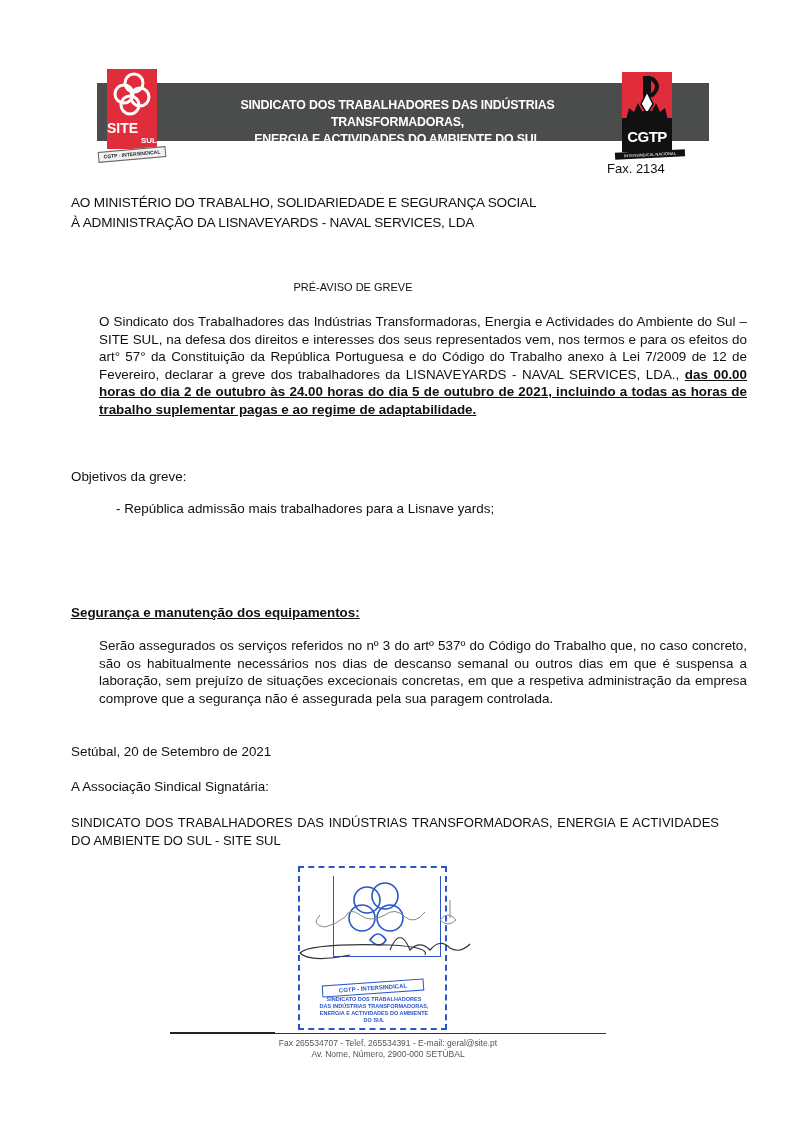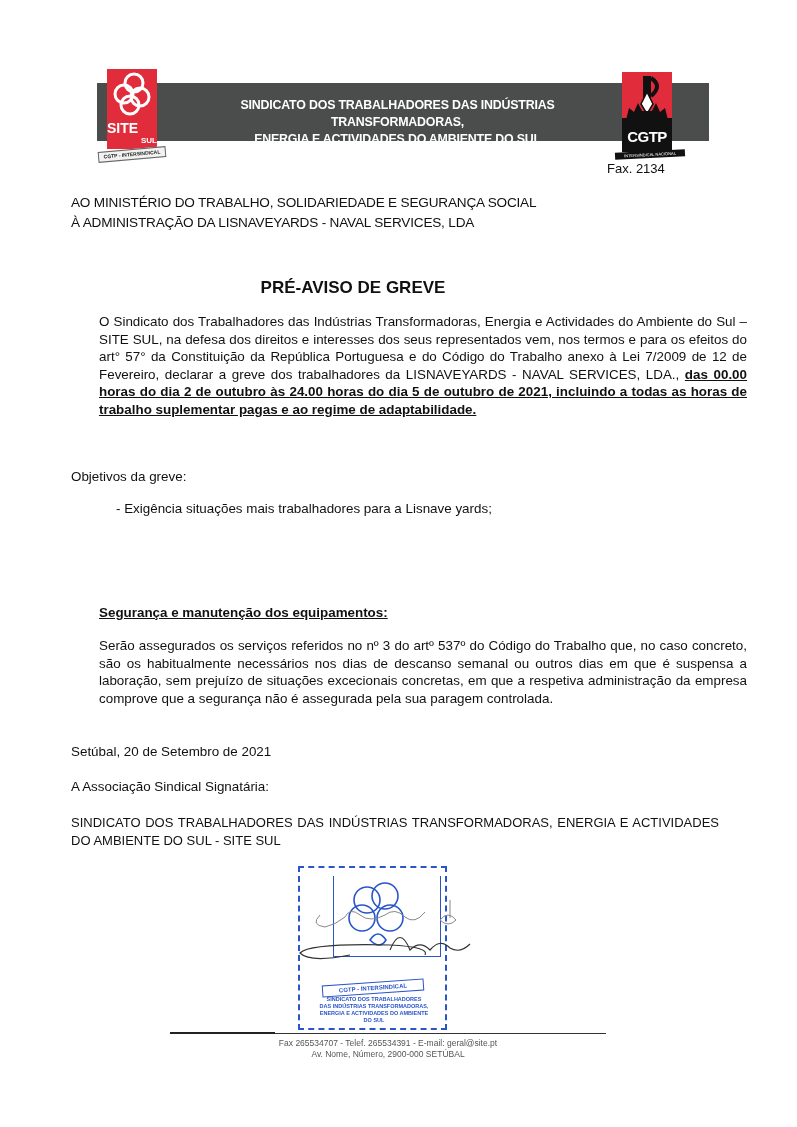--- a/index.html
+++ b/index.html
@@ -24,28 +24,28 @@
   .cgtp-bottom { left: 622px; top: 118px; width: 50px; height: 34px; background: #111; }
   .cgtp-name { left: 622px; top: 128px; width: 50px; text-align: center; color: #fff;
     font-weight: bold; font-size: 15px; letter-spacing: -0.5px; }
   .cgtp-ribbon { left: 615px; top: 151px; width: 70px; height: 7px; background: #111;
     color:#fff; font-size: 4px; line-height: 7px; text-align:center; transform: rotate(-3deg); }
 
   .doc-text { font-size: 13.4px; line-height: 17.5px; color: #111; }
   .fax { left: 607px; top: 160px; font-size: 13px; }
   .addr1 { left: 71px; top: 186px; font-size: 13.6px; letter-spacing: -0.2px; margin-top: 8px; }
   .addr2 { left: 71px; top: 214px; font-size: 13.6px; letter-spacing: -0.2px; }
-  .title { left: 0; width: 706px; top: 279px; text-align: center; font-weight: bold; font-size: 17px; }
+  .title { left: 0; width: 706px; top: 279px; text-align: center; font-weight: normal; font-size: 11px; }
   .para { left: 71px; width: 648px; text-align: justify; margin-left: 28px; }
   .p1 { top: 313px; }
   .p1 .u { font-weight: bold; text-decoration: underline; }
   .obj-head { left: 71px; top: 468px; font-weight: normal; font-size: 13.4px; }
   .obj-list { left: 116px; top: 500px; margin: 0; padding: 0; list-style: none; }
   .obj-list li { line-height: 17.5px; font-size: 13.4px; }
-  .seg-head { left: 71px; top: 604px; font-weight: bold; text-decoration: underline; font-size: 13.4px; margin-left: 28px; }
+  .seg-head { left: 71px; top: 604px; font-weight: bold; text-decoration: underline; font-size: 13.4px; }
   .p2 { top: 637px; }
   .date { left: 71px; top: 743px; }
   .assoc { left: 71px; top: 778px; }
   .signame { left: 71px; top: 814px; width: 648px; text-align: justify; text-align-last: left; font-size: 13px; }
 
   
   .stamp { left: 298px; top: 866px; width: 145px; height: 160px; border: 2px dashed #2a55c9; }
   .stamp-inner { left: 333px; top: 876px; width: 106px; height: 80px; border: 1px solid #2a55c9; border-top: none; }
   .stamp-svg { left: 290px; top: 860px; }
   .stamp-text { left: 318px; top: 996px; width: 112px; text-align: center; color: #2a55c9;
@@ -96,21 +96,21 @@
 <div class="abs doc-text fax">Fax. 2134</div>
 <div class="abs doc-text addr1">AO MINISTÉRIO DO TRABALHO, SOLIDARIEDADE E SEGURANÇA SOCIAL</div>
 <div class="abs doc-text addr2">À ADMINISTRAÇÃO DA LISNAVEYARDS - NAVAL SERVICES, LDA</div>
 
 <div class="abs doc-text title">PRÉ-AVISO DE GREVE</div>
 
 <div class="abs doc-text para p1"><span>O Sindicato dos Trabalhadores das Indústrias Transformadoras, Energia e Actividades do Ambiente do Sul – SITE SUL, na defesa dos direitos e interesses dos seus representados vem, nos termos e para os efeitos do art° 57° da Constituição da República Portuguesa e do Código do Trabalho anexo à Lei 7/2009 de 12 de Fevereiro, declarar a greve dos trabalhadores da LISNAVEYARDS - NAVAL SERVICES, LDA., </span><span class="u">das 00.00 horas do dia 2 de outubro às 24.00 horas do dia 5 de outubro de 2021, incluindo a todas as horas de trabalho suplementar pagas e ao regime de adaptabilidade.</span></div>
 
 <div class="abs doc-text obj-head">Objetivos da greve:</div>
 <ul class="abs doc-text obj-list">
-  <li>- Exigência situações mais trabalhadores para a Lisnave yards;</li>
+  <li>- República admissão mais trabalhadores para a Lisnave yards;</li>
 </ul>
 
 <div class="abs doc-text seg-head">Segurança e manutenção dos equipamentos:</div>
 <div class="abs doc-text para p2">Serão assegurados os serviços referidos no nº 3 do artº 537º do Código do Trabalho que, no caso concreto, são os habitualmente necessários nos dias de descanso semanal ou outros dias em que é suspensa a laboração, sem prejuízo de situações excecionais concretas, em que a respetiva administração da empresa comprove que a segurança não é assegurada pela sua paragem controlada.</div>
 
 <div class="abs doc-text date">Setúbal, 20 de Setembro de 2021</div>
 <div class="abs doc-text assoc">A Associação Sindical Signatária:</div>
 <div class="abs doc-text signame">SINDICATO DOS TRABALHADORES DAS INDÚSTRIAS TRANSFORMADORAS, ENERGIA E ACTIVIDADES DO AMBIENTE DO SUL - SITE SUL</div>
 
 <div class="abs stamp"></div>

